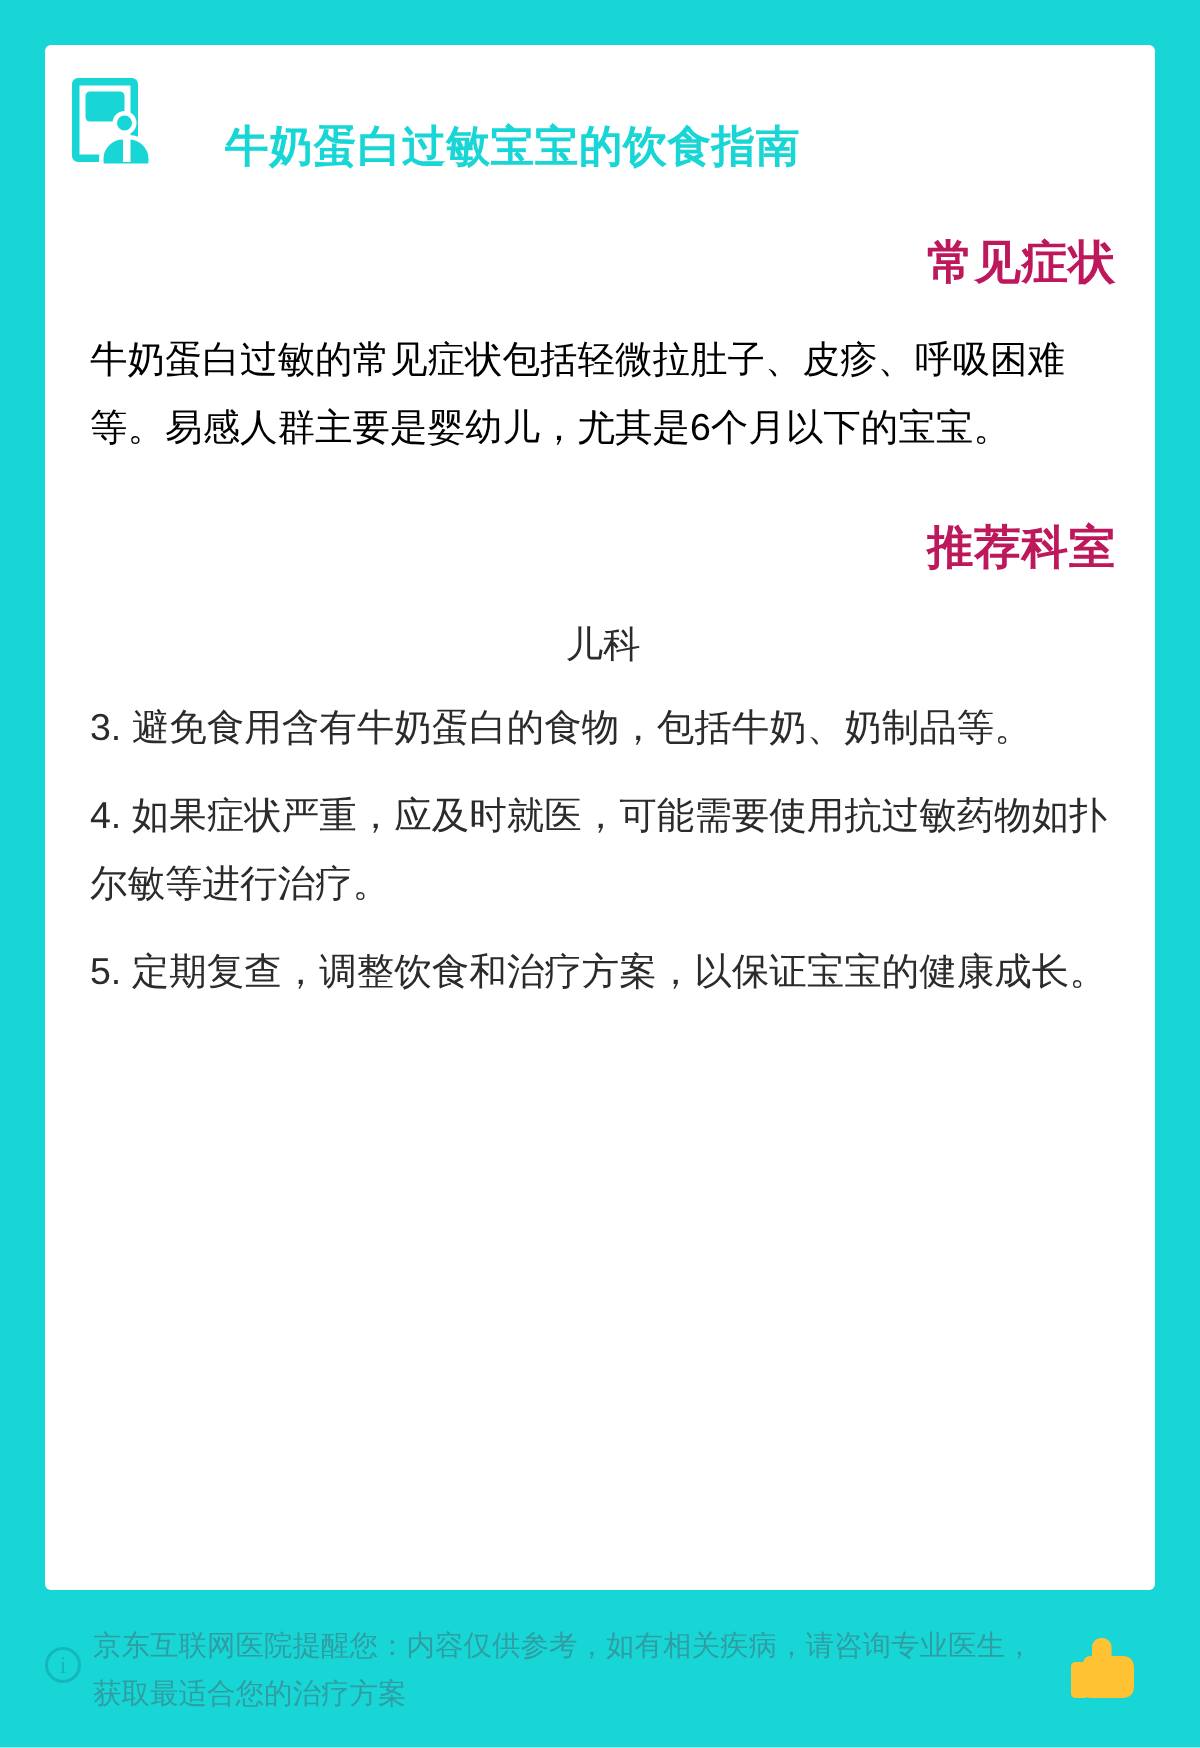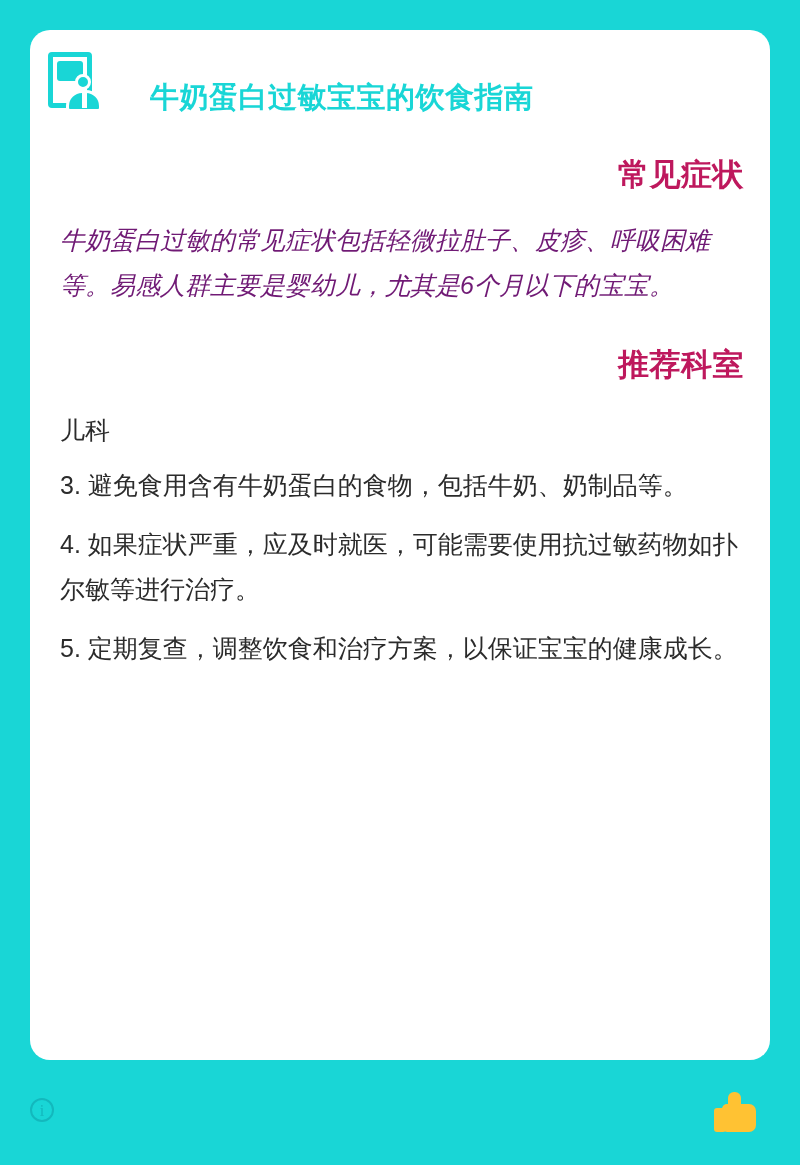--- a/index.html
+++ b/index.html
@@ -13,21 +13,21 @@
     font-family: "Liberation Sans", "DejaVu Sans", sans-serif;
     overflow: hidden;
   }
   .card {
     position: absolute;
     left: 30px;
     top: 30px;
     width: 740px;
     height: 1030px;
     background: #ffffff;
-    border-radius: 20px;
+    border-radius: 4px;
     box-sizing: border-box;
   }
   .doc-icon {
     position: absolute;
     left: 18px;
     top: 22px;
     width: 60px;
     height: 62px;
   }
   .doc-icon .page {
@@ -104,28 +104,28 @@
     text-align: right;
   }
   .section.spaced {
     margin-top: 36px;
     margin-left: 12px;
   }
   p.para {
     margin: 0 0 12px 0;
     font-size: 25px;
     line-height: 45px;
-    color: #701a75;
-    font-style: italic;
+    color: #000000;
   }
   .dept {
     margin: 0 0 10px 0;
     font-size: 25px;
     line-height: 45px;
     color: #2b2b2b;
+    text-align: center;
   }
   ol.points {
     list-style: none;
     margin: 0;
     padding: 0;
   }
   ol.points li {
     font-size: 25px;
     line-height: 45px;
     color: #2b2b2b;
@@ -224,18 +224,19 @@
       <li>3. 避免食用含有牛奶蛋白的食物，包括牛奶、奶制品等。</li>
       <li>4. 如果症状严重，应及时就医，可能需要使用抗过敏药物如扑尔敏等进行治疗。</li>
       <li>5. 定期复查，调整饮食和治疗方案，以保证宝宝的健康成长。</li>
     </ol>
 
   </div>
 </div>
 
 <div class="footer">
   <div class="info-icon">i</div>
+  <div class="note">京东互联网医院提醒您：内容仅供参考，如有相关疾病，请咨询专业医生，获取最适合您的治疗方案</div>
   <div class="thumb">
     <div class="cuff"></div>
     <div class="hand"></div>
     <div class="up"></div>
   </div>
 </div>
 
 </body></html>

